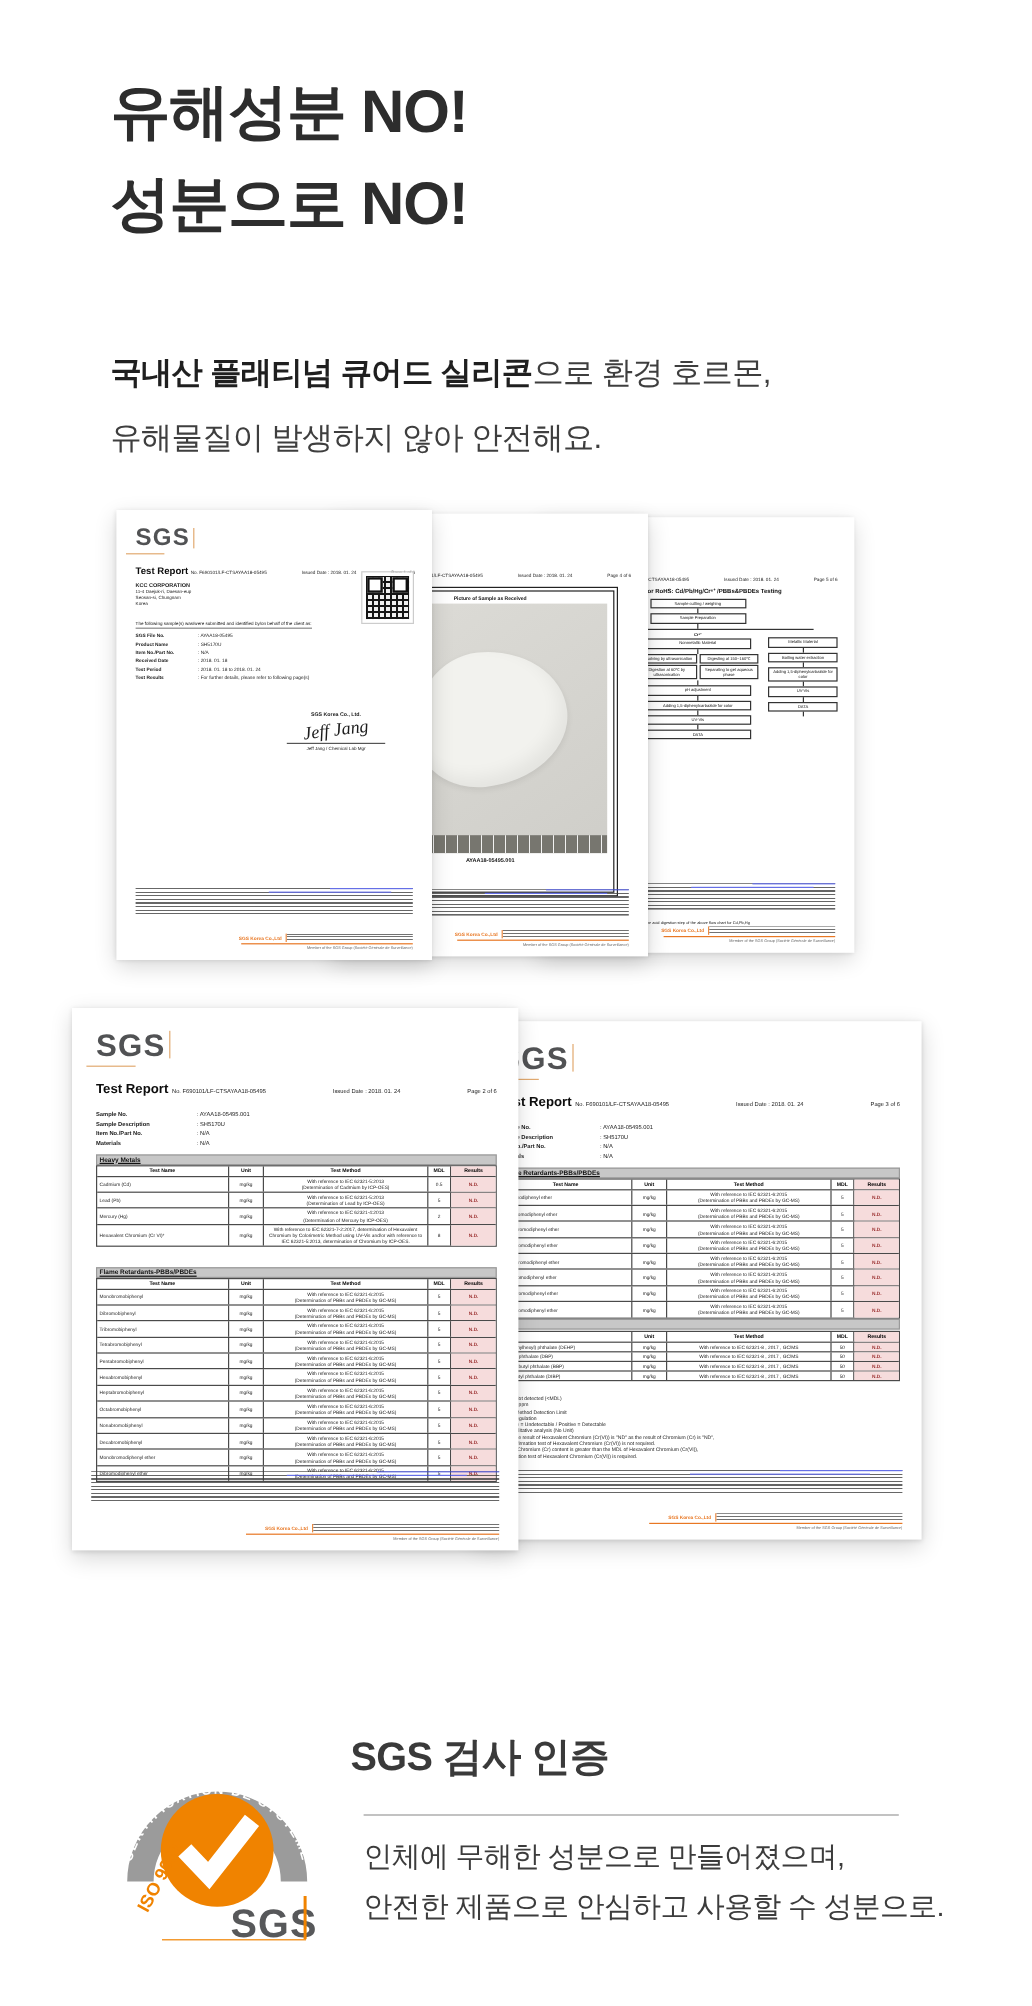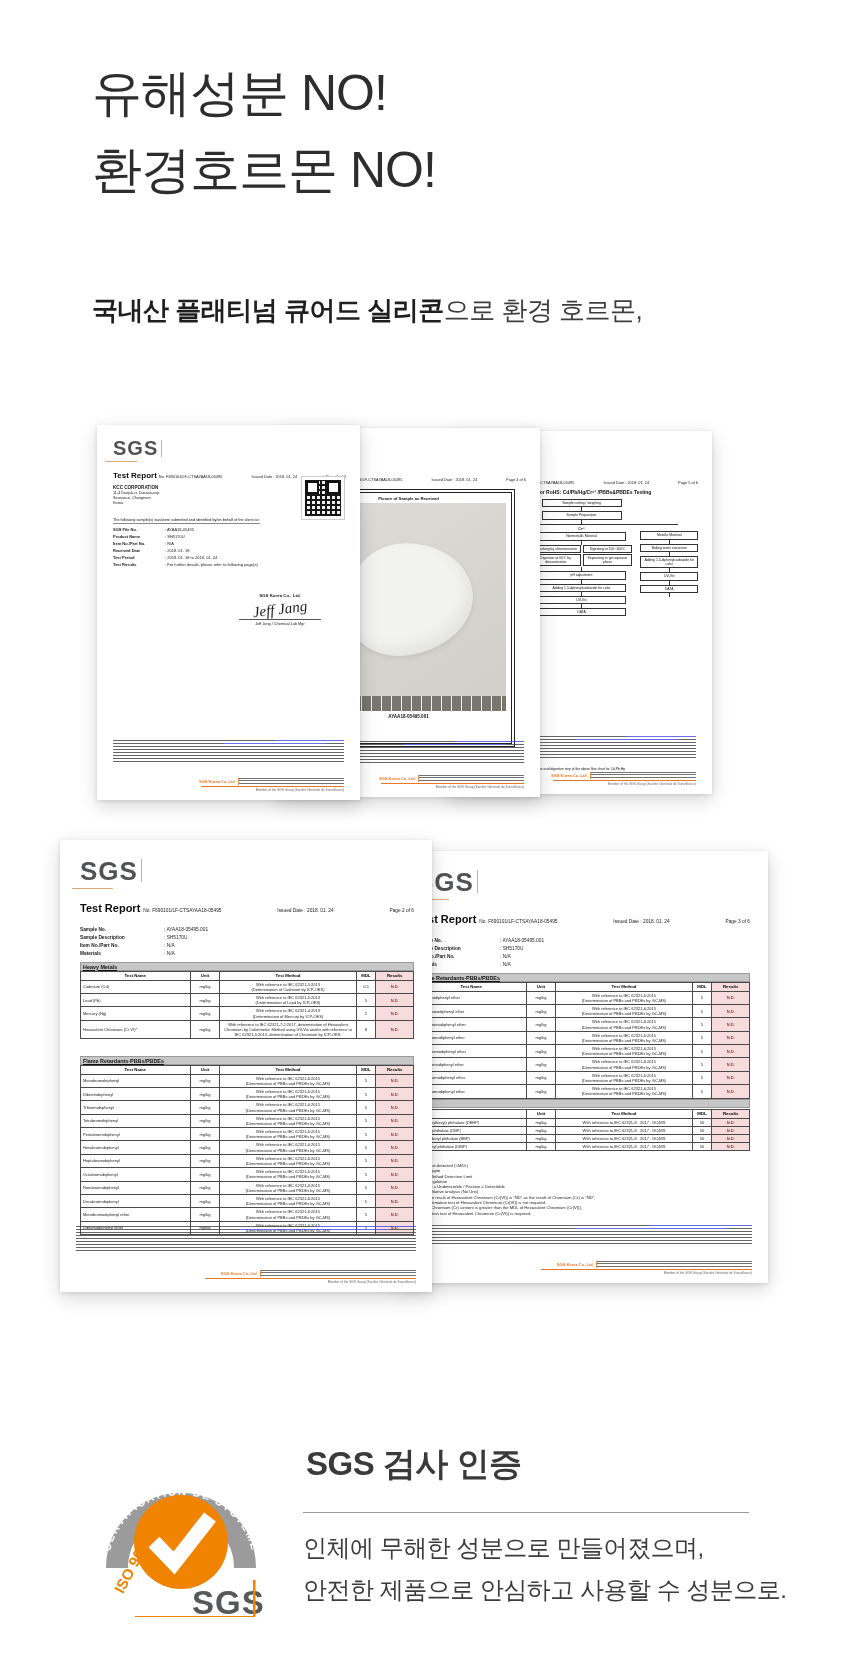--- a/index.html
+++ b/index.html
@@ -1,20 +1,20 @@
 <!DOCTYPE html>
 <html><head>
 <meta charset="utf-8">
 <style>
   * { margin:0; padding:0; box-sizing:border-box; }
   html,body { background:#ffffff; }
   body { width:860px; height:1672px; position:relative; font-family:"Liberation Sans", sans-serif; overflow:hidden; }
 
   
-  .main-title { position:absolute; left:92px; top:55px; font-size:50px; line-height:77px; font-weight:400; color:#2d2d2d; letter-spacing:-1px; }
+  .main-title { position:absolute; left:92px; top:55px; font-size:50px; line-height:77px; font-weight:700; color:#2d2d2d; letter-spacing:-1px;text-align:right; }
   .subtitle { position:absolute; left:92px; top:283px; font-size:26px; color:#3e3e3e; line-height:54px; letter-spacing:-0.5px; }
   .subtitle b { color:#1f1f1f;text-align:center; }
 
   
   .doc { position:absolute; background:#fff; overflow:hidden;
          box-shadow:0 6px 18px rgba(0,0,0,.16), 0 1px 4px rgba(0,0,0,.12); }
   #doc-p1 { left:97px;  top:425px; width:263px; height:375px; z-index:3; }
   #doc-p4 { left:277px; top:428px; width:263px; height:369px; z-index:2; }
   #doc-p5 { left:449px; top:431px; width:263px; height:363px; z-index:1; }
   #doc-p2 { left:60px;  top:840px; width:372px; height:452px; z-index:3; }
@@ -117,33 +117,34 @@
   .doc-footer { position:absolute; left:16px; right:16px; }
   .f-row { display:flex; justify-content:flex-end; align-items:center; }
   .f-company { font-size:4px; font-weight:bold; color:#e87723; white-space:nowrap; }
   .f-addr { width:46%; height:7px; margin-left:3px; padding-left:3px; border-left:1px solid #e87723;
             background:repeating-linear-gradient(180deg,#5a5a5a 0 0.8px, transparent 0.8px 2.4px); opacity:.85; }
   .f-rule { height:1px; background:#e87723; width:62%; margin-left:38%; margin-top:1px; }
   .f-member { font-size:3.2px; color:#666; text-align:right; margin-top:1px; }
 
   
   .badge-wrap { position:absolute; left:93px; top:1442px; width:176px; height:182px; }
-  .sgs-section-title { position:absolute; left:306px; top:1442px; font-size:33px; font-weight:800; color:#3a3a3a; letter-spacing:-0.5px; }
+  .sgs-section-title { position:absolute; left:292px; top:1442px; font-size:33px; font-weight:800; color:#3a3a3a; letter-spacing:-0.5px; }
   .sgs-divider { position:absolute; left:303px; top:1512px; width:446px; height:1px; background:#9a9a9a; }
   .sgs-desc { position:absolute; left:303px; top:1527px; font-size:24px; line-height:42px; color:#3c3c3c; letter-spacing:-0.5px; }
 </style>
 </head>
 <body>
 
 <div class="main-title">
   <div>유해성분 NO!</div>
-  <div>환경호르몬 NO!</div>
+  <div>성분으로 NO!</div>
 </div>
 <div class="subtitle">
   <div><b>국내산 플래티넘 큐어드 실리콘</b><span>으로 환경 호르몬,</span></div>
+  <div>유해물질이 발생하지 않아 안전해요.</div>
 </div>
 
 <div class="doc" id="doc-p1">
   <div class="sgs-logo logo-s">SGS</div>
   <div class="rep-head head-s">
     <span class="rh-title">Test Report</span>
     <span class="rh-sm">No.</span>&nbsp;
     <span class="rh-sm">F690101/LF-CTSAYAA18-05495</span>
     <span class="rh-gap"></span>
     <span class="rh-sm">Issued Date :</span>&nbsp;

